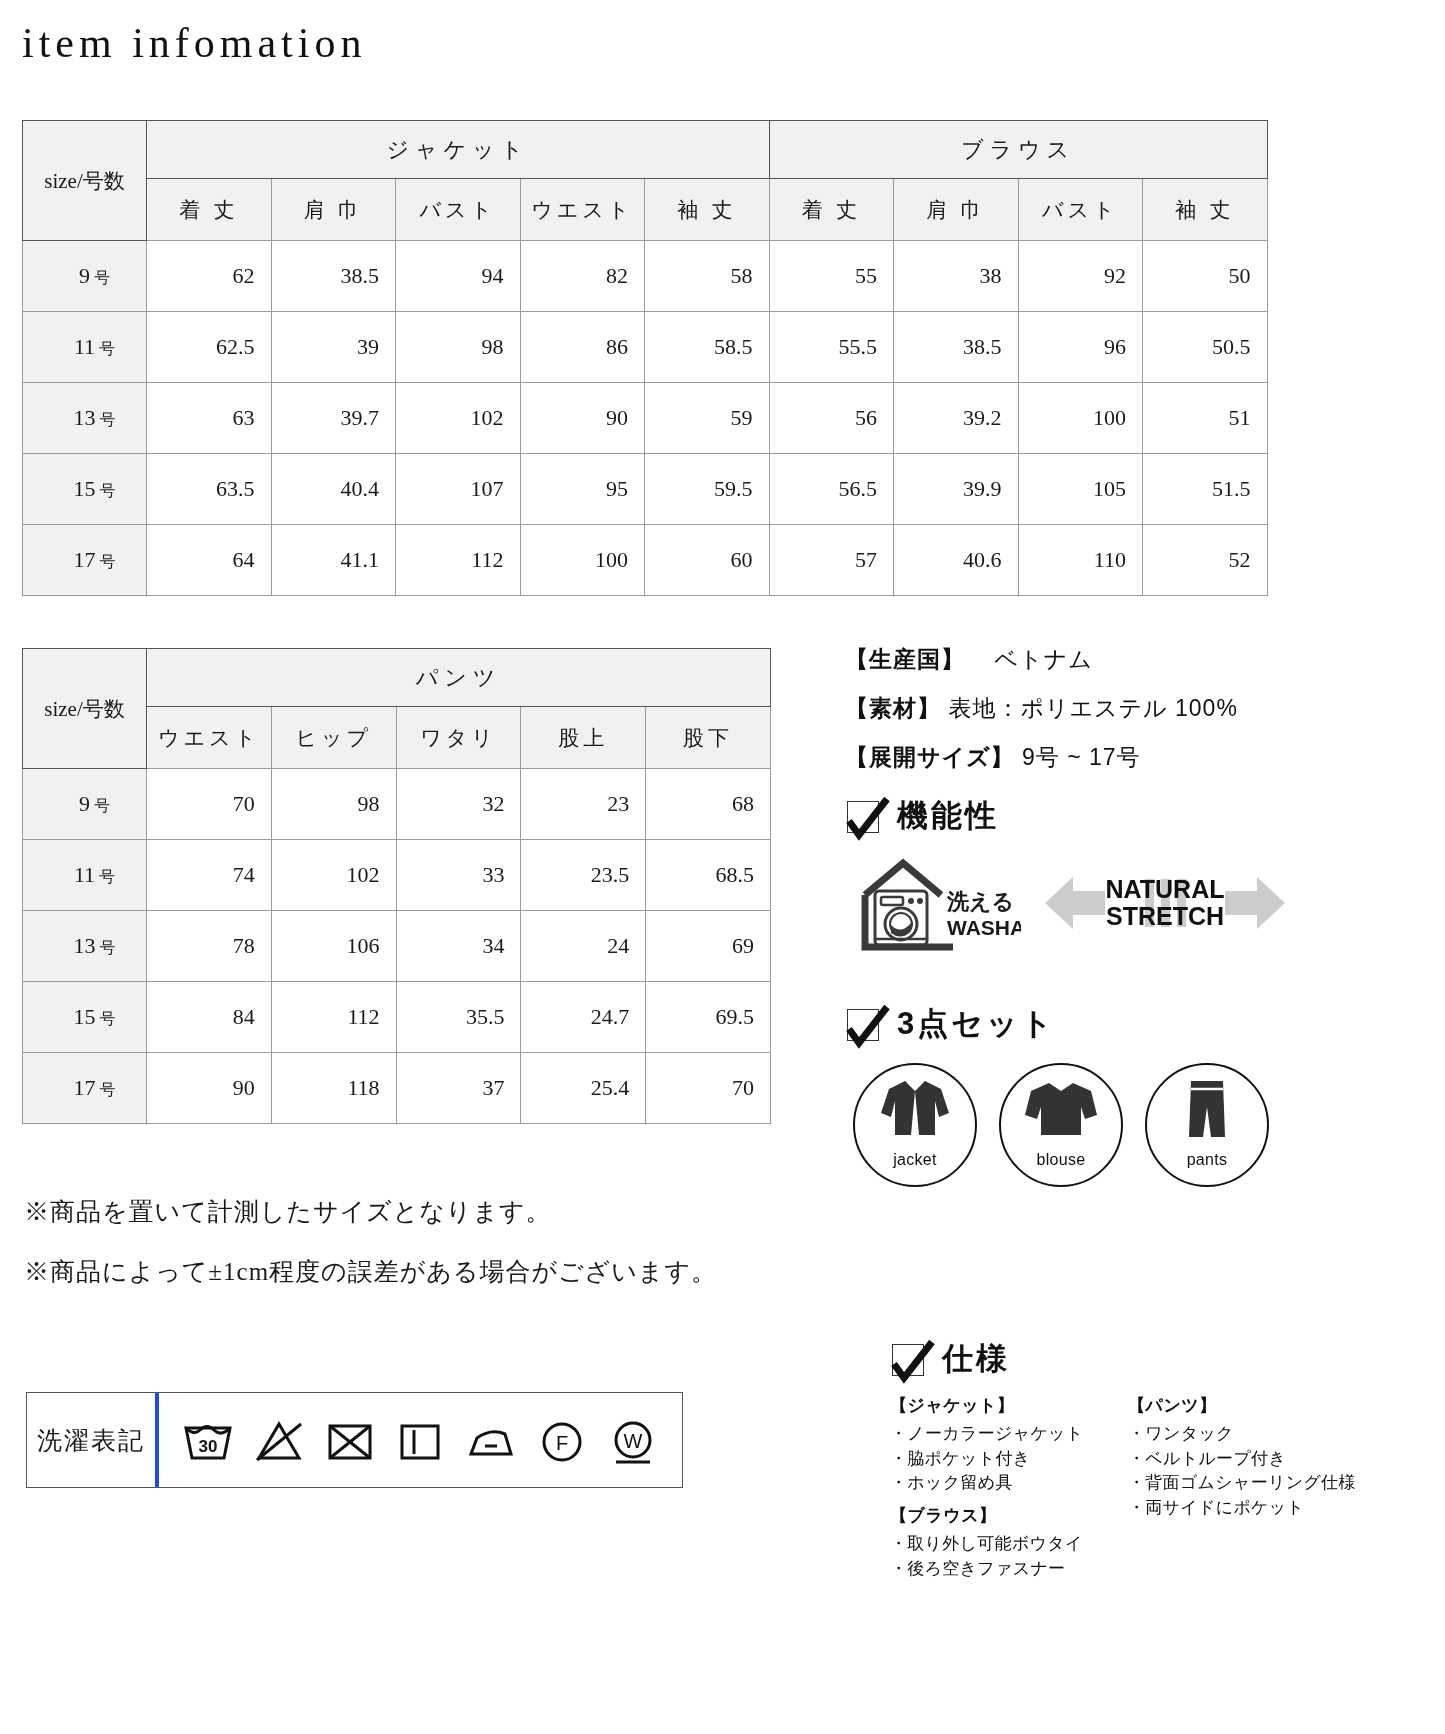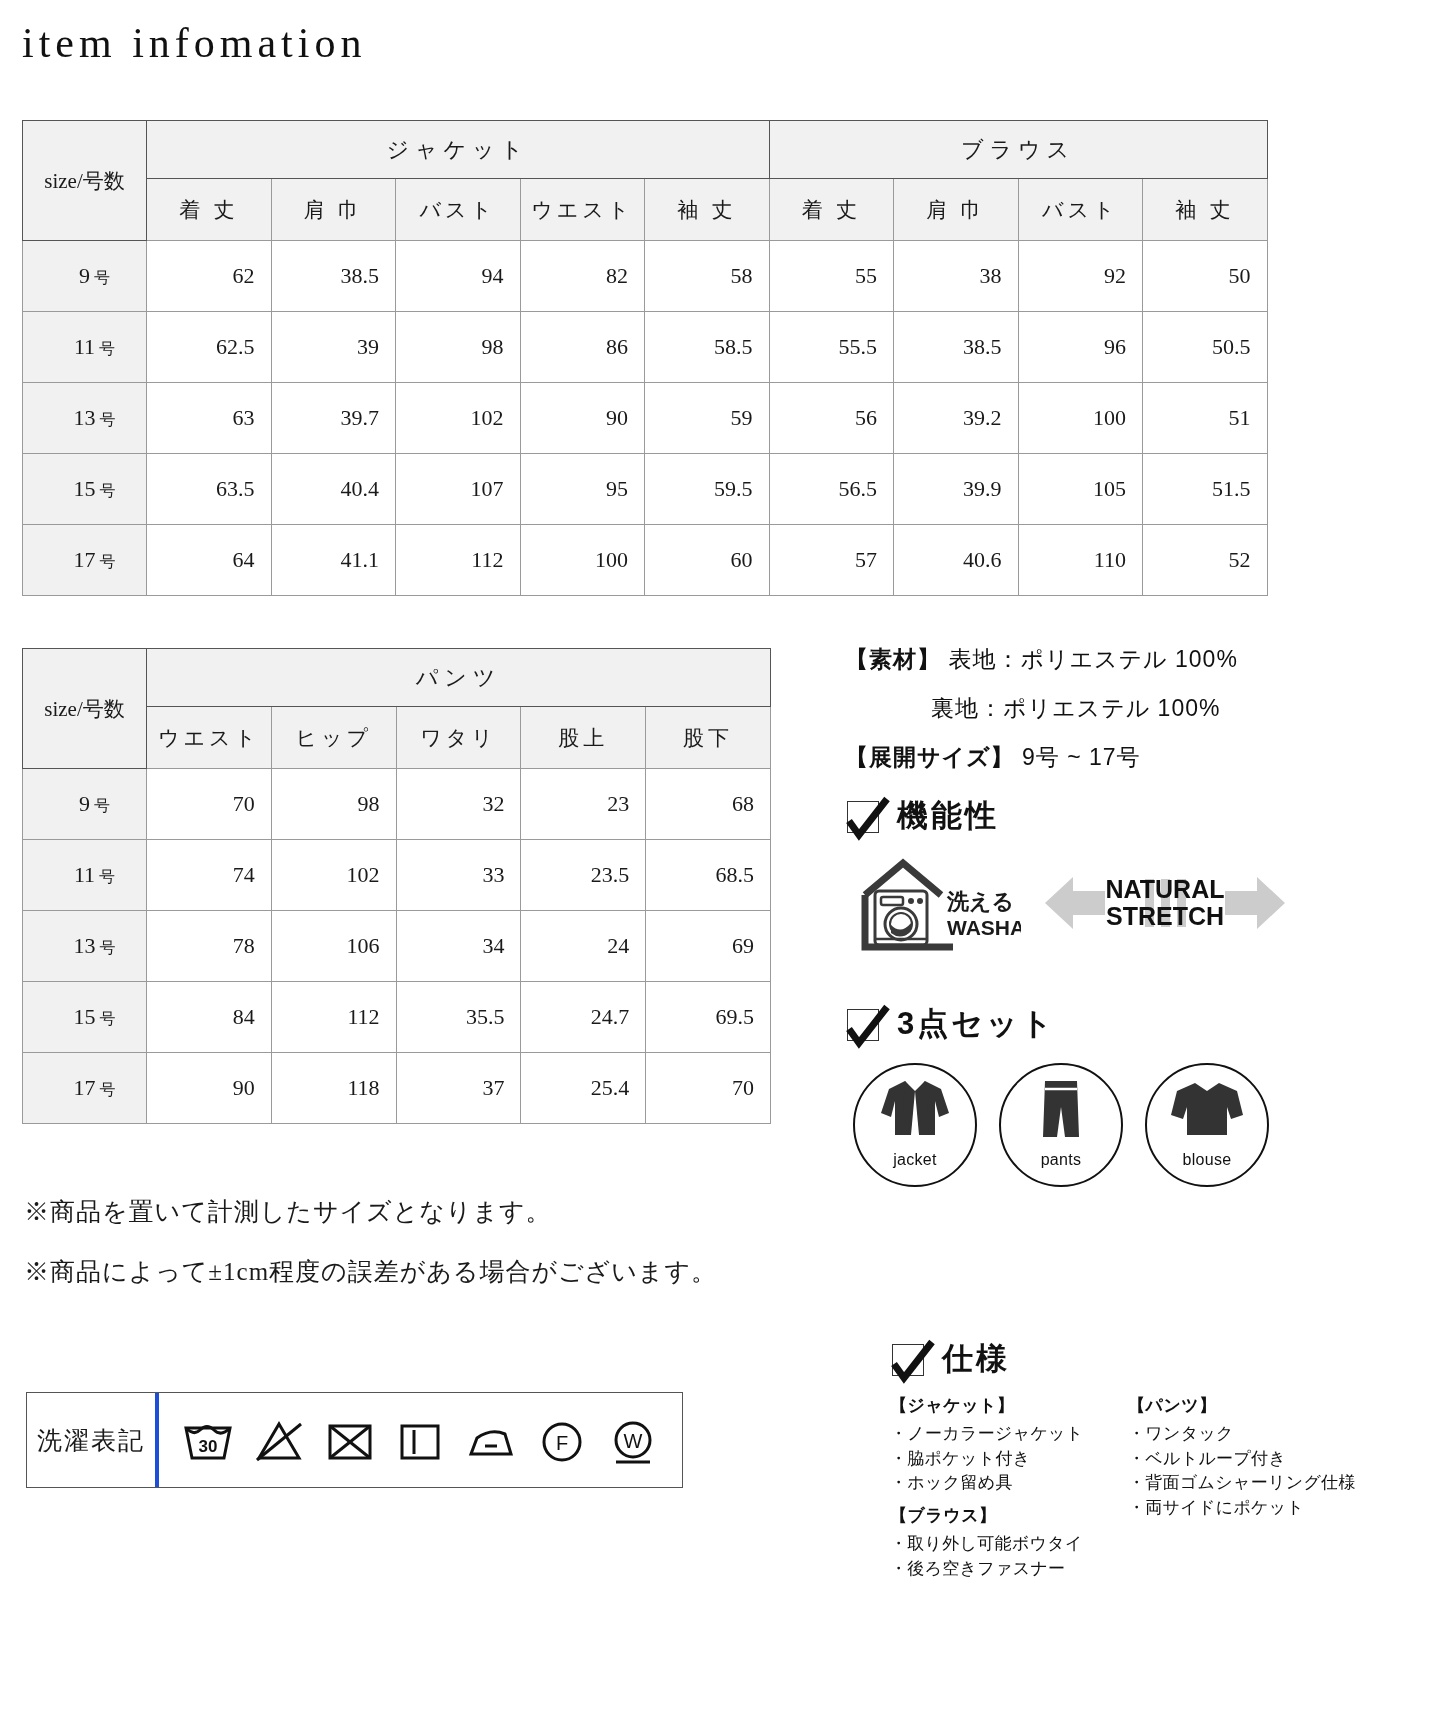--- a/index.html
+++ b/index.html
@@ -342,29 +342,30 @@
         <circle cx="28" cy="28" r="17" fill="none" stroke="#111" stroke-width="3"></circle>
         <text x="28" y="36" font-size="20" font-family="Liberation Sans, sans-serif" text-anchor="middle" fill="#111">W</text>
         <line x1="11" y1="50" x2="45" y2="50" stroke="#111" stroke-width="3"></line>
       </svg>
 
     </div>
   </div>
 
   <div id="info">
 
+    <div class="info-line">
+      <b>【生産国】</b>
+      &nbsp;&nbsp;&nbsp;<span>ベトナム</span>
+    </div>
 
     <div class="info-line">
       <b>【素材】</b>
       <span>表地：ポリエステル 100%</span>
     </div>
 
-    <div class="info-line info-indent">
-      <span>裏地：ポリエステル 100%</span>
-    </div>
 
     <div class="info-line">
       <b>【展開サイズ】</b>
       <span>9号 ~ 17号</span>
     </div>
 
     <div class="chk-head">
       <span class="chk-box">
         <span class="sq"></span>
         <svg width="46" height="44" viewBox="0 0 46 44">
@@ -427,35 +428,35 @@
             <path d="M38 12 L34 56 L42 56 L38 12 Z" fill="#fff"></path>
             <path d="M28 2 L37 13 L31 56 L24 56 Z" fill="#333"></path>
             <path d="M48 2 L39 13 L45 56 L52 56 Z" fill="#333"></path>
           </svg>
         </span>
         <span class="cap">jacket</span>
       </div>
 
       <div class="set-item">
         <span class="glyph">
+          <svg width="76" height="60" viewBox="0 0 76 60">
+            <path d="M26 4 L38 12 L50 4 L68 12 L74 36 L62 40 L58 28 L58 56 L18 56 L18 28 L14 40 L2 36 L8 12 Z" fill="#333"></path>
+          </svg>
+        </span>
+        <span class="cap">blouse</span>
+      </div>
+
+      <div class="set-item">
+        <span class="glyph">
           <svg width="60" height="62" viewBox="0 0 60 62">
             <path d="M14 2 L46 2 L48 58 L34 58 L30 28 L26 58 L12 58 Z" fill="#333"></path>
             <line x1="14" y1="10" x2="46" y2="10" stroke="#fff" stroke-width="2.5"></line>
           </svg>
         </span>
         <span class="cap">pants</span>
-      </div>
-
-      <div class="set-item">
-        <span class="glyph">
-          <svg width="76" height="60" viewBox="0 0 76 60">
-            <path d="M26 4 L38 12 L50 4 L68 12 L74 36 L62 40 L58 28 L58 56 L18 56 L18 28 L14 40 L2 36 L8 12 Z" fill="#333"></path>
-          </svg>
-        </span>
-        <span class="cap">blouse</span>
       </div>
     </div>
   </div>
 
   <div id="spec">
     <div class="chk-head">
       <span class="chk-box">
         <span class="sq"></span>
         <svg width="46" height="44" viewBox="0 0 46 44">
           <path d="M4 24 L14 38 L42 2" fill="none" stroke="#111" stroke-width="7" stroke-linecap="butt"></path>

